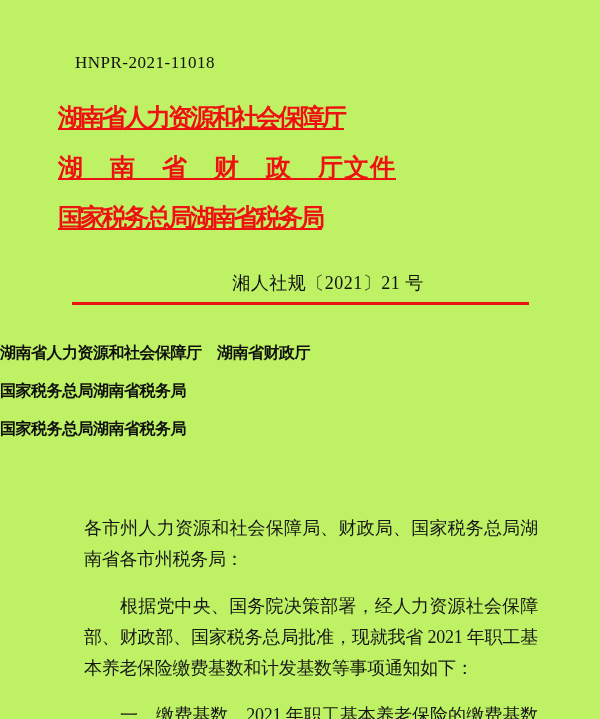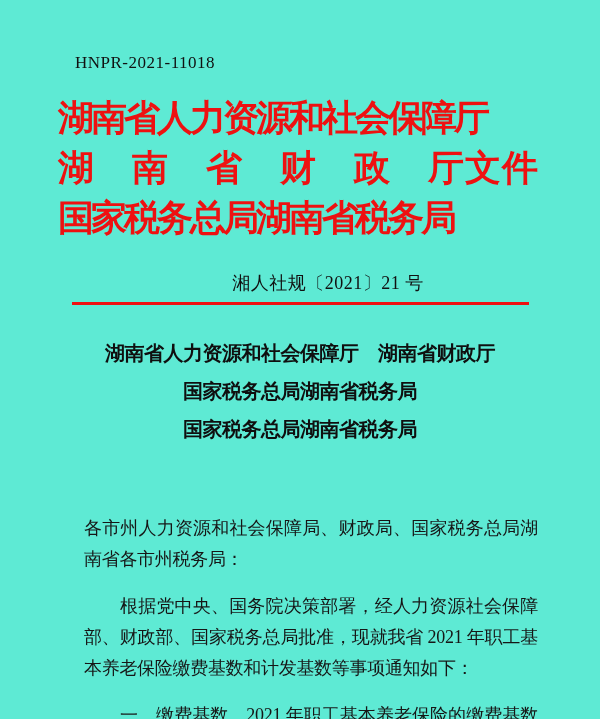--- a/index.html
+++ b/index.html
@@ -4,43 +4,44 @@
 <style>
   html, body {
     margin: 0;
     padding: 0;
     background: #ffffff;
   }
   .page {
     position: relative;
     width: 600px;
     height: 719px;
-    background: #5eead4;
+    background: #bef264;
     overflow: hidden;
     font-family: "Liberation Serif", "DejaVu Serif", serif;
     color: #111111;
   }
   .doc-code {
     position: absolute;
     left: 75px;
     top: 53px;
     font-size: 17px;
     letter-spacing: 0.5px;
     white-space: nowrap;
   }
   .red-head {
     position: absolute;
     left: 58px;
     top: 93px;
     color: #ee1111;
     font-weight: bold;
-    font-size: 36px;
+    font-size: 25px;
     line-height: 50px;
     letter-spacing: -3px;
     white-space: nowrap;
+    text-decoration: underline;
   }
   .red-head .line-2 {
     letter-spacing: 1px;
   }
   .doc-number {
     position: absolute;
     left: 0;
     top: 271px;
     width: 100%;
     text-align: center;
@@ -54,23 +55,22 @@
     top: 302px;
     width: 457px;
     height: 2.5px;
     background: #ee1111;
   }
   .title-block {
     position: absolute;
     left: 0;
     top: 334px;
     width: 100%;
-    text-align: center;
     font-weight: bold;
-    font-size: 20px;
+    font-size: 16px;
     line-height: 38px;
     letter-spacing: -0.5px;
     color: #0f0f0f;
   }
   .body-text {
     position: absolute;
     left: 68px;
     top: 497px;
     width: 486px;
     font-size: 18px;

